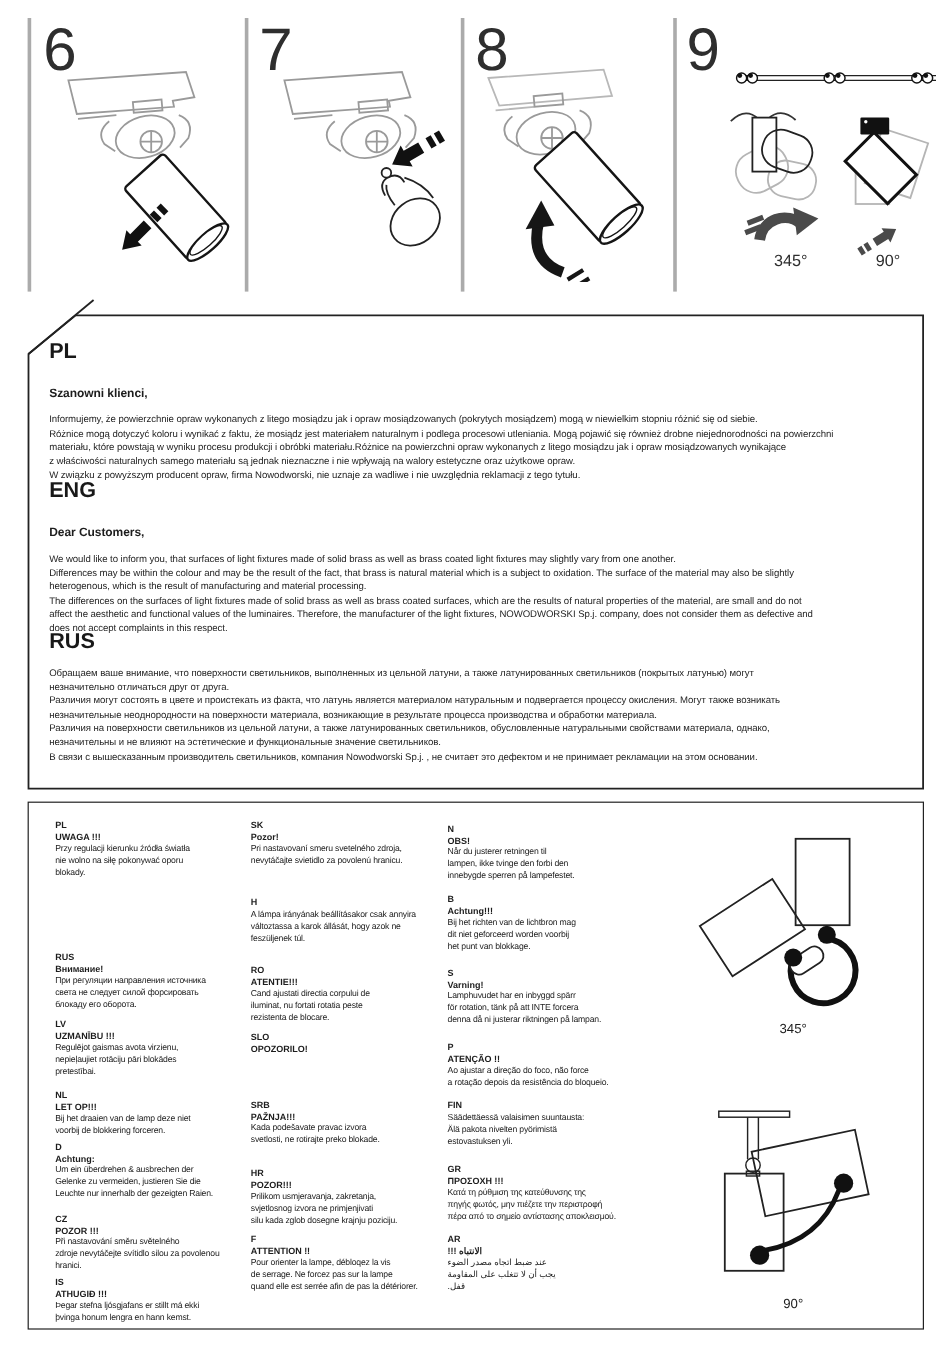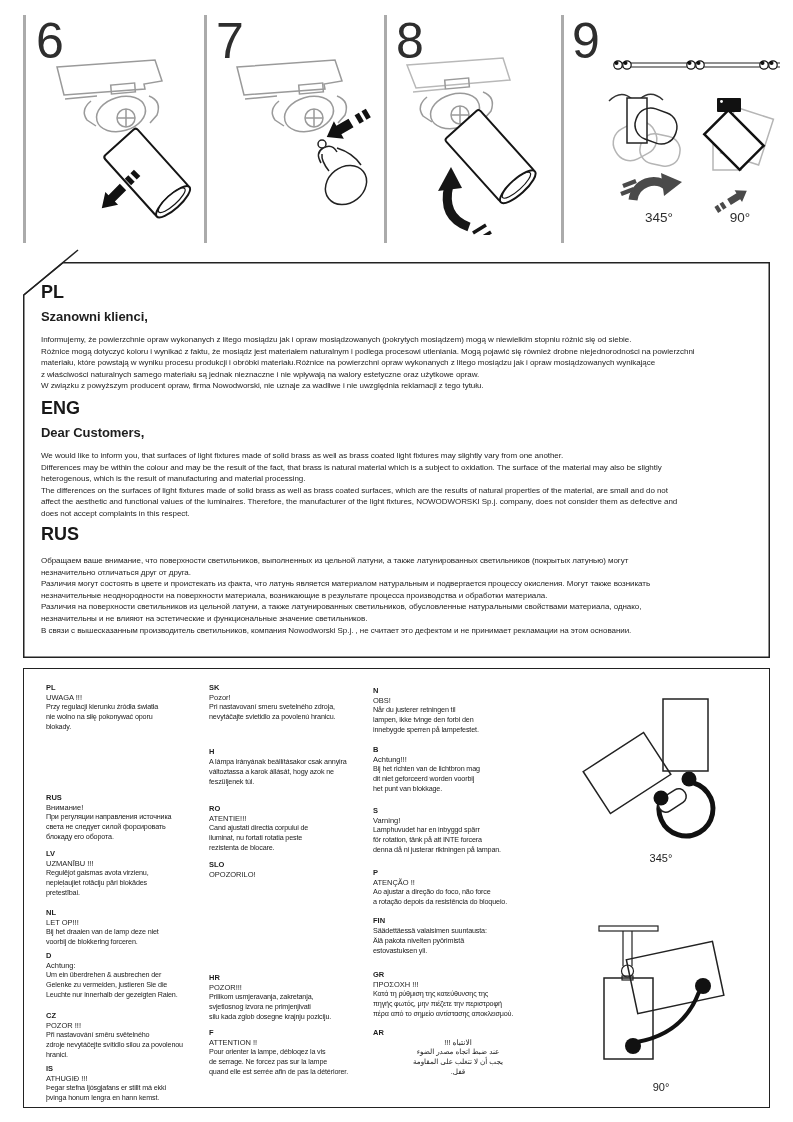--- a/index.html
+++ b/index.html
@@ -18,36 +18,36 @@
   }
   .panel-svg { position:absolute; }
   .rot-label {
     position:absolute; font-size:13.5px; color:#2e2e2e; text-align:center;
   }
   
   .notice-box { position:absolute; left:23px; top:262px; width:747px; height:396px; }
   .notice-border { position:absolute; left:0; top:0; overflow:visible; }
   .notice-section { position:absolute; left:18px; width:715px; }
   .notice-heading { font-size:18px; font-weight:bold; color:#181818; }
-  .notice-salutation { font-size:13px; font-weight:bold; margin-top:6px; letter-spacing:-0.05px; }
+  .notice-salutation { font-size:10px; font-weight:bold; margin-top:20px; letter-spacing:-0.05px; }
   .notice-body {
     font-size:8px; line-height:11.6px; margin-top:10px;
     white-space:pre; letter-spacing:-0.05px; color:#242424;
   }
   
   .warn-box {
     position:absolute; left:23px; top:668px; width:747px; height:440px;
     border:1.5px solid #222;
   }
   .warn-col { position:absolute; top:0; width:170px; height:440px; }
   .warn-item { position:absolute; left:0; width:170px; }
   .warn-lang  { font-size:7.5px; font-weight:bold; line-height:9.5px; }
-  .warn-title { font-size:7.5px; font-weight:normal; line-height:9.5px; white-space:pre; }
+  .warn-title { font-size:7.5px; font-weight:bold; line-height:9.5px; white-space:pre; }
   .warn-body  { font-size:7.2px; line-height:10px; white-space:pre; letter-spacing:-0.15px; color:#222; }
-  .warn-item.rtl .warn-title, .warn-item.rtl .warn-body { direction:rtl; text-align:center; }
+  .warn-item.rtl .warn-title, .warn-item.rtl .warn-body { direction:rtl; text-align:left; }
   .diag-label { position:absolute; font-size:11px; color:#1d1d1d; text-align:center; }
   .diag-svg { position:absolute; }
 </style>
 </head>
 <body>
 
 <div class="panels">
   <div class="divider" style="left:23px"></div>
   <div class="divider" style="left:204px"></div>
   <div class="divider" style="left:384px"></div>
@@ -295,20 +295,26 @@
       <div class="warn-lang">RO</div>
       <div class="warn-title">ATENTIE!!!</div>
       <div class="warn-body">Cand ajustati directia corpului de
 iluminat, nu fortati rotatia peste
 rezistenta de blocare.</div>
     </div>
     <div class="warn-item" style="top:191px">
       <div class="warn-lang">SLO</div>
       <div class="warn-title">OPOZORILO!</div>
     </div>
+    <div class="warn-item" style="top:247px">
+      <div class="warn-lang">SRB</div>
+      <div class="warn-title">PAŽNJA!!!</div>
+      <div class="warn-body">Kada podešavate pravac izvora
+svetlosti, ne rotirajte preko blokade.</div>
+    </div>
     <div class="warn-item" style="top:304px">
       <div class="warn-lang">HR</div>
       <div class="warn-title">POZOR!!!</div>
       <div class="warn-body">Prilikom usmjeravanja, zakretanja,
 svjetlosnog izvora ne primjenjivati
 silu kada zglob dosegne krajnju poziciju.</div>
     </div>
     <div class="warn-item" style="top:359px">
       <div class="warn-lang">F</div>
       <div class="warn-title">ATTENTION !!</div>

